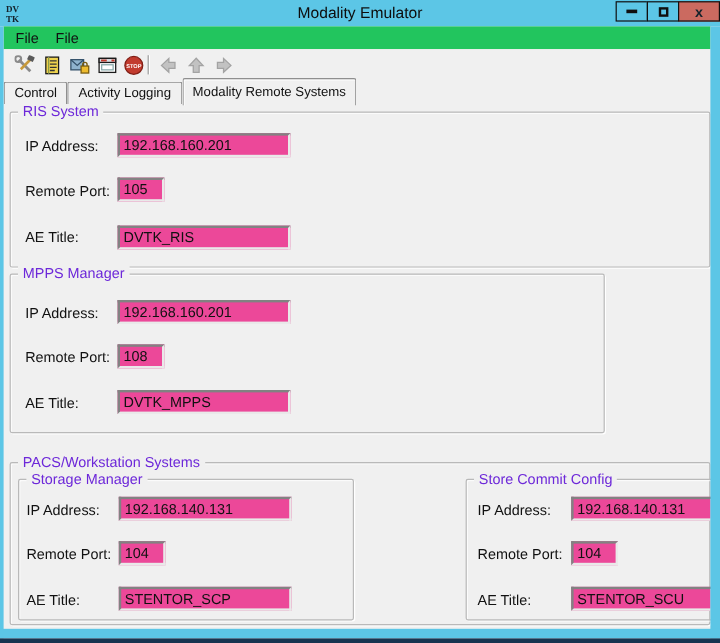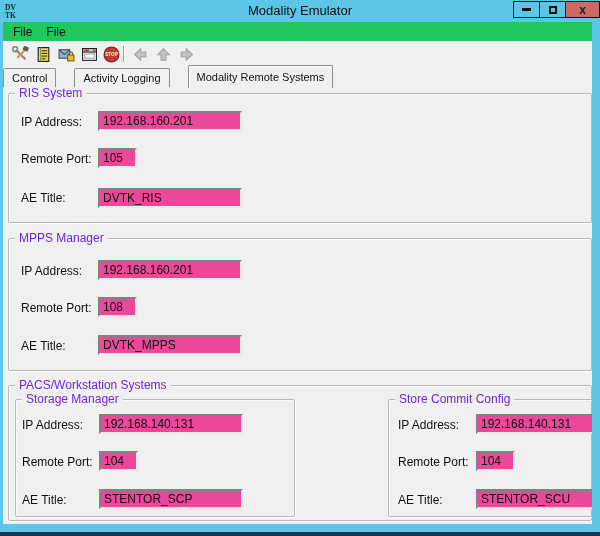--- a/index.html
+++ b/index.html
@@ -34,21 +34,21 @@
   .toolbar { position: absolute; left: 3px; top: 41px; width: 589px; height: 25px; background: #f0f0f0; }
   .tbtn { position: absolute; top: 3px; width: 20px; height: 20px;
           display: flex; align-items: center; justify-content: center; }
   .tb-sep { position: absolute; top: 5px; left: 120px; width: 2px; height: 16px;
             border-left: 1px solid #9c9c9c; border-right: 1px solid #ffffff; }
 
   
   .tabstrip { position: absolute; left: 3px; top: 66px; height: 21px; display: flex; align-items: flex-end; z-index: 2; }
   .tab { height: 19px; padding: 0 8px; font-size: 11px; color: #111; background: #f0f0f0;
          border: 1px solid #8f8f8f; border-bottom: none; border-radius: 2px 2px 0 0;
-         margin-right: 18px; display: flex; align-items: center; }
+         margin-right: 0; display: flex; align-items: center; }
   .tab.selected { height: 23px; margin-bottom: -1px; z-index: 3; background: #f0f0f0;
                   box-shadow: inset 1px 1px 0 #fdfdfd; }
 
   
   .groupbox { position: absolute; border: 1px solid #b9b9b9; border-radius: 2px;
               box-shadow: 1px 1px 0 rgba(255,255,255,0.95), inset 1px 1px 0 rgba(255,255,255,0.7); }
   .group-label { position: absolute; top: -8px; left: 6px; background: #f0f0f0;
                  padding: 0 4px; font-size: 12px; color: #6d28d9; line-height: 14px; white-space: nowrap; }
   .row-label { position: absolute; font-size: 12px; color: #111; white-space: nowrap; }
   .tb-input { position: absolute; height: 20px; background: #ec4899; font-family: "Liberation Sans", sans-serif;
@@ -162,21 +162,21 @@
   <div class="groupbox" style="left:8px; top:93px; width:584px; height:130px;">
     <span class="group-label">RIS System</span>
     <span class="row-label" style="left:12px; top:21px;">IP Address:</span>
     <input class="tb-input wide" style="left: 89px; top: 17px;" type="text" value="192.168.160.201">
     <span class="row-label" style="left:12px; top:58px;">Remote Port:</span>
     <input class="tb-input port" style="left: 89px; top: 54px;" type="text" value="105">
     <span class="row-label" style="left:12px; top:97px;">AE Title:</span>
     <input class="tb-input wide" style="left: 89px; top: 94px;" type="text" value="DVTK_RIS">
   </div>
 
-  <div class="groupbox" style="left:8px; top:238px; width:584px; height:133px;">
+  <div class="groupbox" style="left:8px; top:228px; width:496px; height:133px;">
     <span class="group-label">MPPS Manager</span>
     <span class="row-label" style="left:12px; top:25px;">IP Address:</span>
     <input class="tb-input wide" style="left: 89px; top: 21px;" type="text" value="192.168.160.201">
     <span class="row-label" style="left:12px; top:62px;">Remote Port:</span>
     <input class="tb-input port" style="left: 89px; top: 58px;" type="text" value="108">
     <span class="row-label" style="left:12px; top:100px;">AE Title:</span>
     <input class="tb-input wide" style="left: 89px; top: 96px;" type="text" value="DVTK_MPPS">
   </div>
 
   <div class="groupbox" style="left:8px; top:385px; width:584px; height:136px;">

